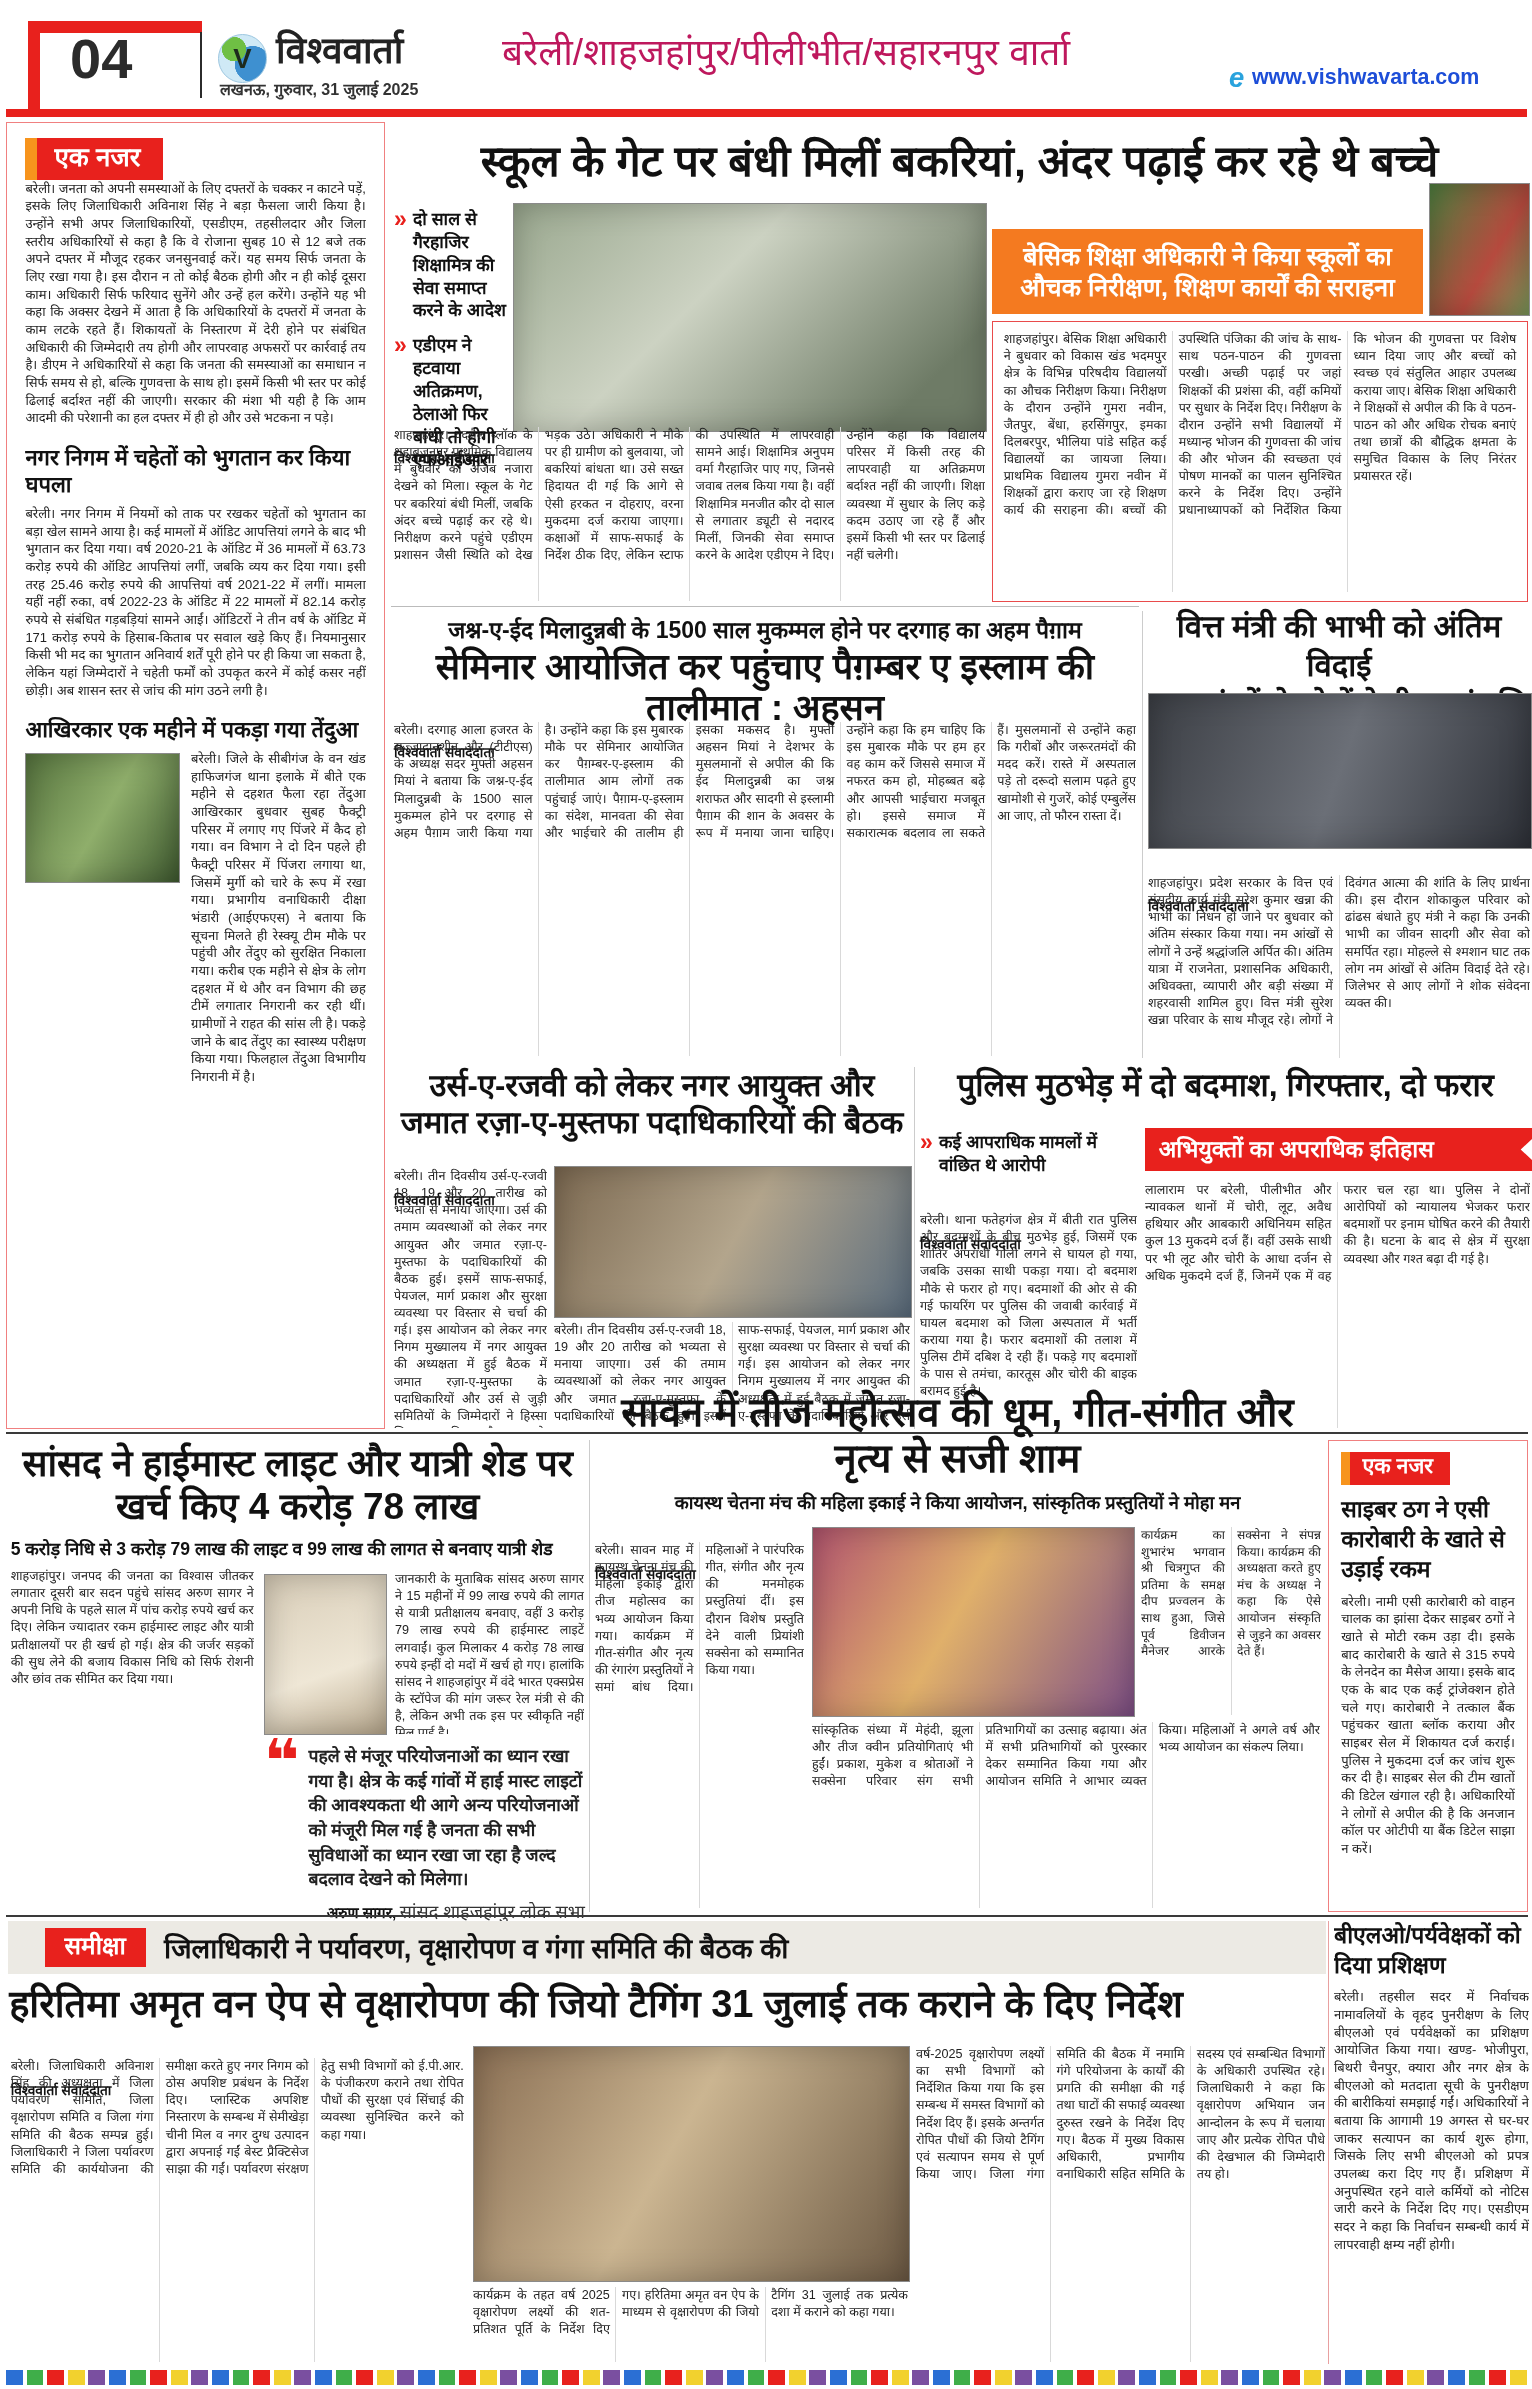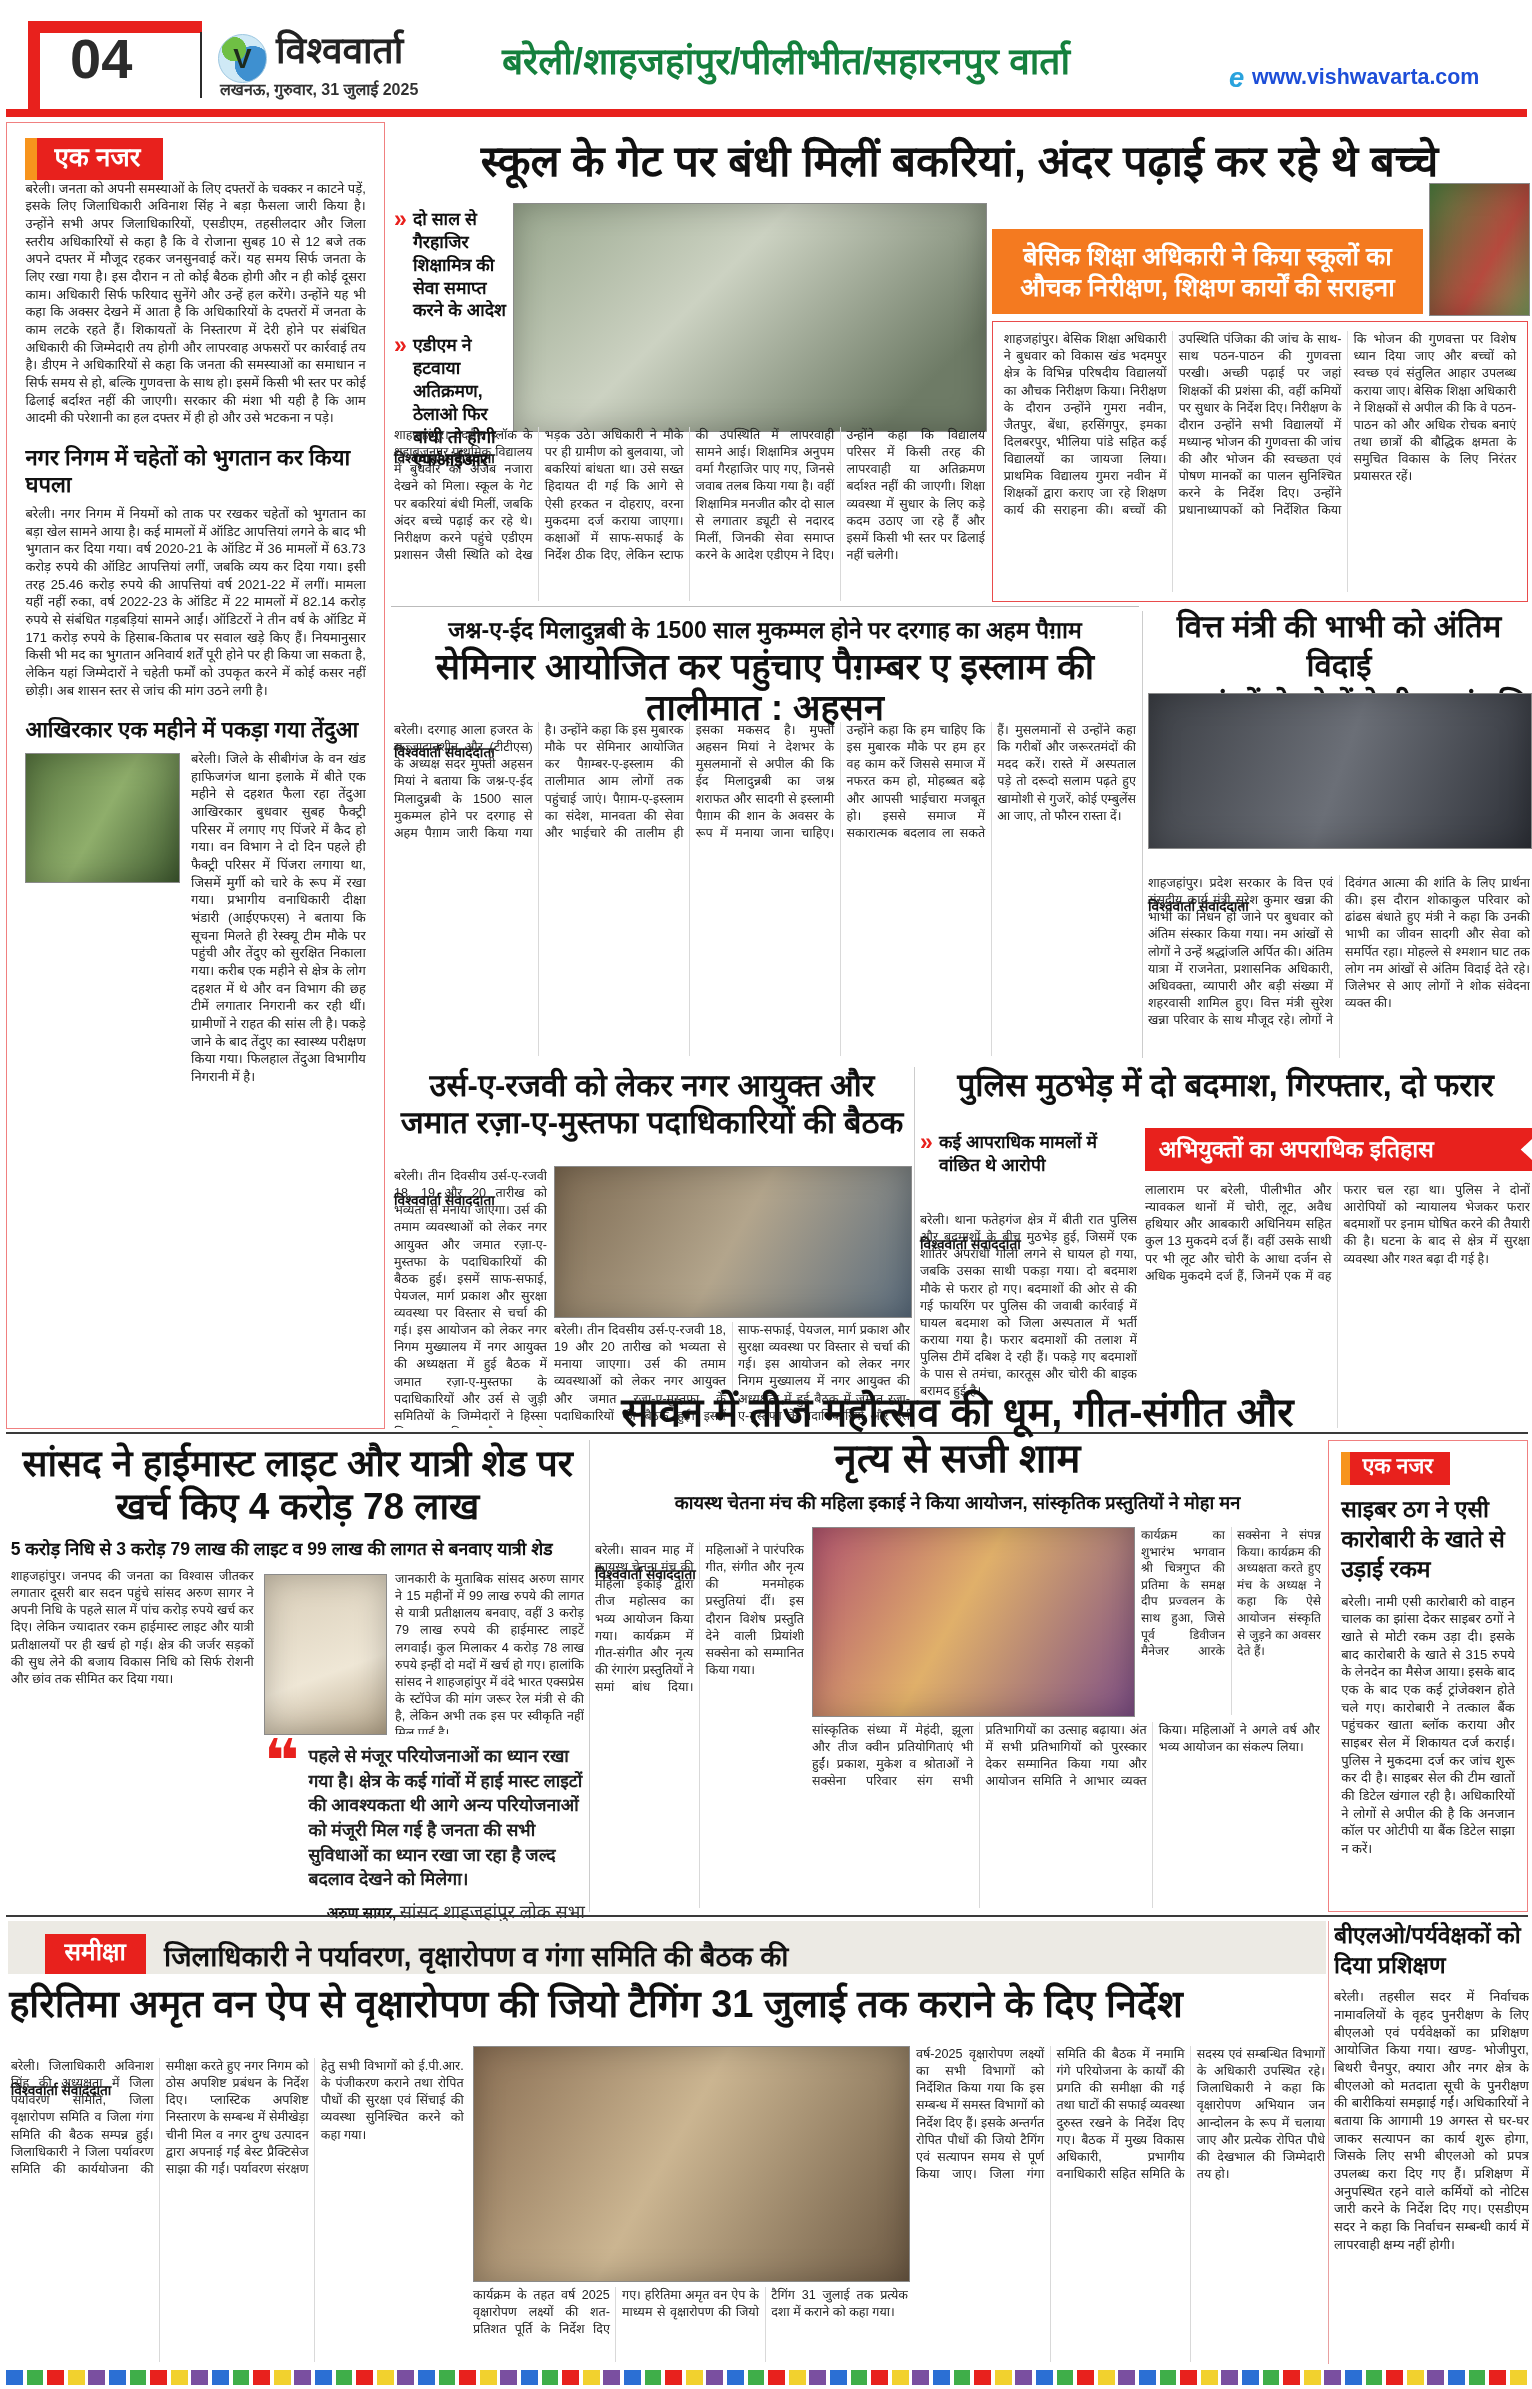--- a/index.html
+++ b/index.html
@@ -42,21 +42,21 @@
   <div class="abs" style="left:70px;top:30.5px;font-size:56px;font-weight:800;color:#2b2b2b;line-height:1;">04</div>
   <div class="abs" style="left:200px;top:32px;width:2.3px;height:66px;background:#2b2b2b;"></div>
   <div class="abs" style="left:218px;top:34px;width:47px;height:47px;border-radius:50%;
               background:radial-gradient(circle at 32% 30%,#6fbf44 0 26%,rgba(0,0,0,0) 27%),
                          radial-gradient(circle at 72% 62%,#3e90d0 0 40%,rgba(0,0,0,0) 41%),#cfe9f6;
               border:0.8px solid #9ec7e0;display:flex;align-items:center;justify-content:center;">
     <span style="font-weight:900;font-size:27.5px;color:#1d2a1d;">V</span>
   </div>
   <div class="abs" style="left:276px;top:32px;font-size:37px;font-weight:800;color:#222;line-height:1;">विश्ववार्ता</div>
   <div class="abs" style="left:220px;top:78px;font-size:16px;font-weight:700;color:#333;">लखनऊ, गुरुवार, 31 जुलाई 2025</div>
-  <div class="abs ctr" style="left:427px;top:42px;width:718px;font-size:37px;font-weight:700;color:#15803d;line-height:1.1;">बरेली/शाहजहांपुर/पीलीभीत/सहारनपुर वार्ता</div>
+  <div class="abs ctr" style="left:427px;top:33px;width:718px;font-size:37px;font-weight:400;color:#be185d;line-height:1.1;">बरेली/शाहजहांपुर/पीलीभीत/सहारनपुर वार्ता</div>
   <div class="abs" style="left:1229px;top:64px;display:flex;align-items:center;gap:7.6px;">
     <span style="font-size:27.5px;font-weight:900;font-style:italic;color:#2aa3dd;line-height:1;">e</span>
     <span style="font-size:21.4px;font-weight:800;color:#1d4ed8;">www.vishwavarta.com</span>
   </div>
   <div class="abs" style="left:6.1px;top:109px;width:1521px;height:8.4px;background:#e8211d;"></div>
 
   <div class="abs pinkbox" style="left:6.1px;top:122px;width:379px;height:1307px;padding:15.3px 18.3px;box-sizing:border-box;overflow:hidden;">
     <span class="badge">एक नजर</span>
     <div class="body-txt">बरेली। जनता को अपनी समस्याओं के लिए दफ्तरों के चक्कर न काटने पड़ें, इसके लिए जिलाधिकारी अविनाश सिंह ने बड़ा फैसला जारी किया है। उन्होंने सभी अपर जिलाधिकारियों, एसडीएम, तहसीलदार और जिला स्तरीय अधिकारियों से कहा है कि वे रोजाना सुबह 10 से 12 बजे तक अपने दफ्तर में मौजूद रहकर जनसुनवाई करें। यह समय सिर्फ जनता के लिए रखा गया है। इस दौरान न तो कोई बैठक होगी और न ही कोई दूसरा काम। अधिकारी सिर्फ फरियाद सुनेंगे और उन्हें हल करेंगे। उन्होंने यह भी कहा कि अक्सर देखने में आता है कि अधिकारियों के दफ्तरों में जनता के काम लटके रहते हैं। शिकायतों के निस्तारण में देरी होने पर संबंधित अधिकारी की जिम्मेदारी तय होगी और लापरवाह अफसरों पर कार्रवाई तय है। डीएम ने अधिकारियों से कहा कि जनता की समस्याओं का समाधान न सिर्फ समय से हो, बल्कि गुणवत्ता के साथ हो। इसमें किसी भी स्तर पर कोई ढिलाई बर्दाश्त नहीं की जाएगी। सरकार की मंशा भी यही है कि आम आदमी की परेशानी का हल दफ्तर में ही हो और उसे भटकना न पड़े।</div>
     <div class="sub-hl" style="margin-top:17px;">नगर निगम में चहेतों को भुगतान कर किया घपला</div>
@@ -159,21 +159,21 @@
   <div class="abs body-txt cols3" style="left:812px;top:1722px;width:508px;height:186px;font-size:12.6px;">सांस्कृतिक संध्या में मेहंदी, झूला और तीज क्वीन प्रतियोगिताएं भी हुईं। प्रकाश, मुकेश व श्रोताओं ने सक्सेना परिवार संग सभी प्रतिभागियों का उत्साह बढ़ाया। अंत में सभी प्रतिभागियों को पुरस्कार देकर सम्मानित किया गया और आयोजन समिति ने आभार व्यक्त किया। महिलाओं ने अगले वर्ष और भव्य आयोजन का संकल्प लिया।</div>
 
   <div class="abs pinkbox" style="left:1328px;top:1440px;width:200px;height:472px;padding:10.7px 12.2px;box-sizing:border-box;overflow:hidden;">
     <span class="badge" style="font-size:21.4px;padding:4.6px 17px 6.9px 12.2px;border-left-width:9.2px;">एक नजर</span>
     <div class="hl" style="font-size:23px;line-height:1.3;margin:10.7px 0 7.6px;">साइबर ठग ने एसी कारोबारी के खाते से उड़ाई रकम</div>
     <div class="body-txt">बरेली। नामी एसी कारोबारी को वाहन चालक का झांसा देकर साइबर ठगों ने खाते से मोटी रकम उड़ा दी। इसके बाद कारोबारी के खाते से 315 रुपये के लेनदेन का मैसेज आया। इसके बाद एक के बाद एक कई ट्रांजेक्शन होते चले गए। कारोबारी ने तत्काल बैंक पहुंचकर खाता ब्लॉक कराया और साइबर सेल में शिकायत दर्ज कराई। पुलिस ने मुकदमा दर्ज कर जांच शुरू कर दी है। साइबर सेल की टीम खातों की डिटेल खंगाल रही है। अधिकारियों ने लोगों से अपील की है कि अनजान कॉल पर ओटीपी या बैंक डिटेल साझा न करें।</div>
   </div>
 
   <div class="abs hr-dark" style="left:6.1px;top:1915px;width:1522px;"></div>
 
-  <div class="abs graybar" style="left:7.6px;top:1921px;width:1318px;height:53px;display:flex;align-items:flex-end;gap:18.3px;padding-left:37px;box-sizing:border-box;">
+  <div class="abs graybar" style="left:7.6px;top:1921px;width:1318px;height:53px;display:flex;align-items:center;gap:18.3px;padding-left:37px;box-sizing:border-box;">
     <span style="background:#e8211d;color:#fff;font-weight:800;font-size:24.4px;padding:6.1px 20px 9.2px;line-height:1;">समीक्षा</span>
     <span style="font-size:27.5px;font-weight:800;color:#111;">जिलाधिकारी ने पर्यावरण, वृक्षारोपण व गंगा समिति की बैठक की</span>
   </div>
   <div class="abs hl" style="left:9.2px;top:1983px;width:1316px;font-size:38px;">हरितिमा अमृत वन ऐप से वृक्षारोपण की जियो टैगिंग 31 जुलाई तक कराने के दिए निर्देश</div>
   <div class="abs byline" style="left:10.7px;top:2037px;">विश्ववार्ता संवाददाता</div>
   <div class="abs body-txt cols3" style="left:10.7px;top:2058px;width:453px;height:304px;font-size:12.6px;">बरेली। जिलाधिकारी अविनाश सिंह की अध्यक्षता में जिला पर्यावरण समिति, जिला वृक्षारोपण समिति व जिला गंगा समिति की बैठक सम्पन्न हुई। जिलाधिकारी ने जिला पर्यावरण समिति की कार्ययोजना की समीक्षा करते हुए नगर निगम को ठोस अपशिष्ट प्रबंधन के निर्देश दिए। प्लास्टिक अपशिष्ट निस्तारण के सम्बन्ध में सेमीखेड़ा चीनी मिल व नगर दुग्ध उत्पादन द्वारा अपनाई गईं बेस्ट प्रैक्टिसेज साझा की गईं। पर्यावरण संरक्षण हेतु सभी विभागों को ई.पी.आर. के पंजीकरण कराने तथा रोपित पौधों की सुरक्षा एवं सिंचाई की व्यवस्था सुनिश्चित करने को कहा गया।</div>
   <div class="abs photo" style="left:473px;top:2046px;width:435px;height:234px;
               background:linear-gradient(120deg,#8a6f54,#cbb591 45%,#6d5a44);"></div>
   <div class="abs body-txt cols3" style="left:473px;top:2287px;width:435px;height:75px;font-size:12.6px;">कार्यक्रम के तहत वर्ष 2025 वृक्षारोपण लक्ष्यों की शत-प्रतिशत पूर्ति के निर्देश दिए गए। हरितिमा अमृत वन ऐप के माध्यम से वृक्षारोपण की जियो टैगिंग 31 जुलाई तक प्रत्येक दशा में कराने को कहा गया।</div>
   <div class="abs body-txt cols3" style="left:916px;top:2046px;width:409px;height:316px;font-size:12.6px;">वर्ष-2025 वृक्षारोपण लक्ष्यों का सभी विभागों को निर्देशित किया गया कि इस सम्बन्ध में समस्त विभागों को निर्देश दिए हैं। इसके अन्तर्गत रोपित पौधों की जियो टैगिंग एवं सत्यापन समय से पूर्ण किया जाए। जिला गंगा समिति की बैठक में नमामि गंगे परियोजना के कार्यों की प्रगति की समीक्षा की गई तथा घाटों की सफाई व्यवस्था दुरुस्त रखने के निर्देश दिए गए। बैठक में मुख्य विकास अधिकारी, प्रभागीय वनाधिकारी सहित समिति के सदस्य एवं सम्बन्धित विभागों के अधिकारी उपस्थित रहे। जिलाधिकारी ने कहा कि वृक्षारोपण अभियान जन आन्दोलन के रूप में चलाया जाए और प्रत्येक रोपित पौधे की देखभाल की जिम्मेदारी तय हो।</div>

